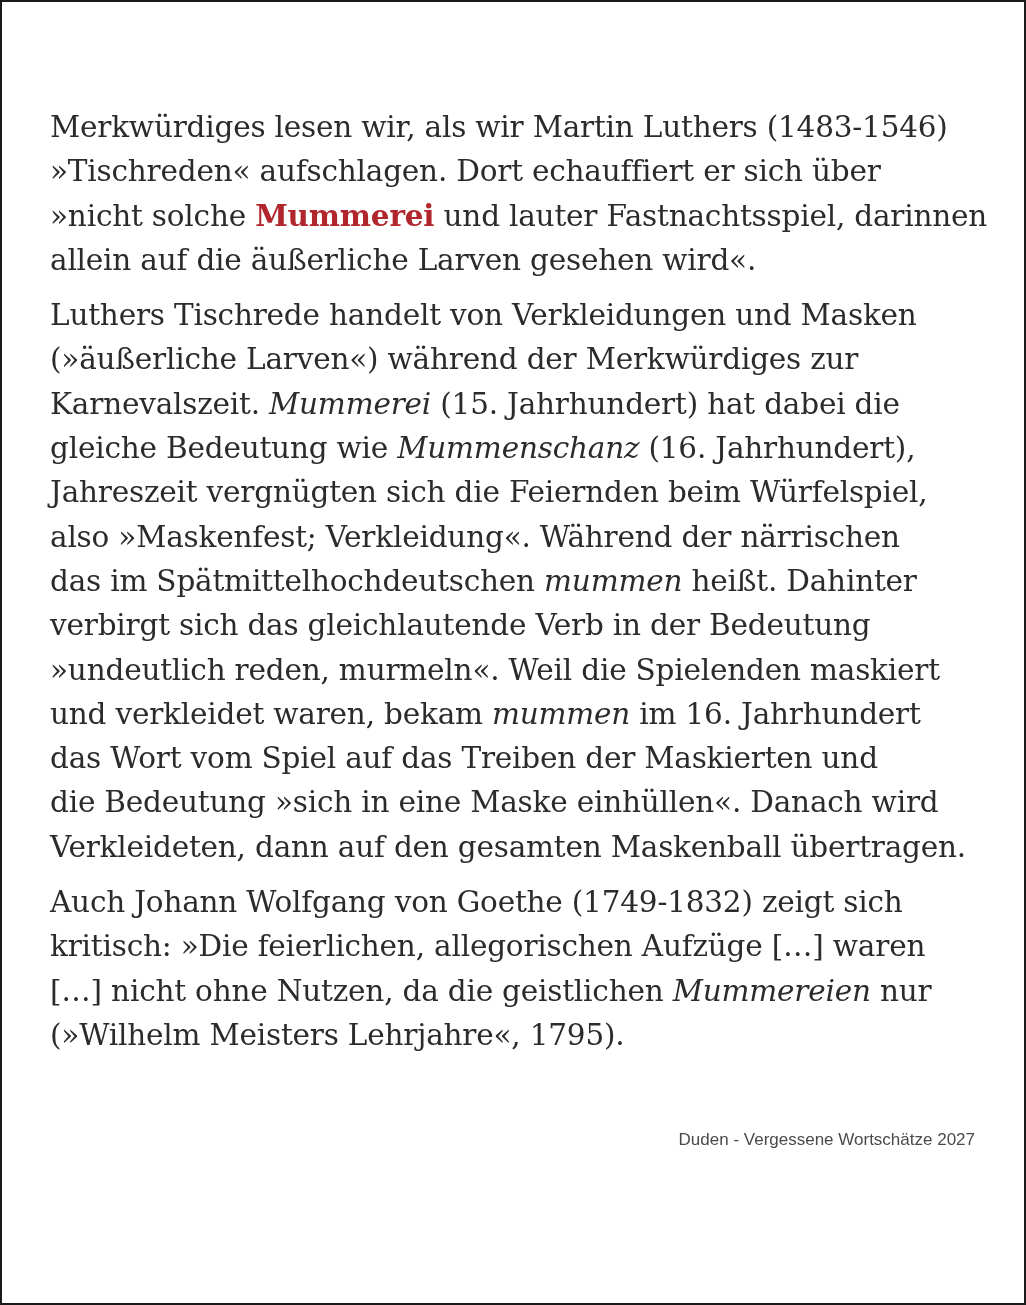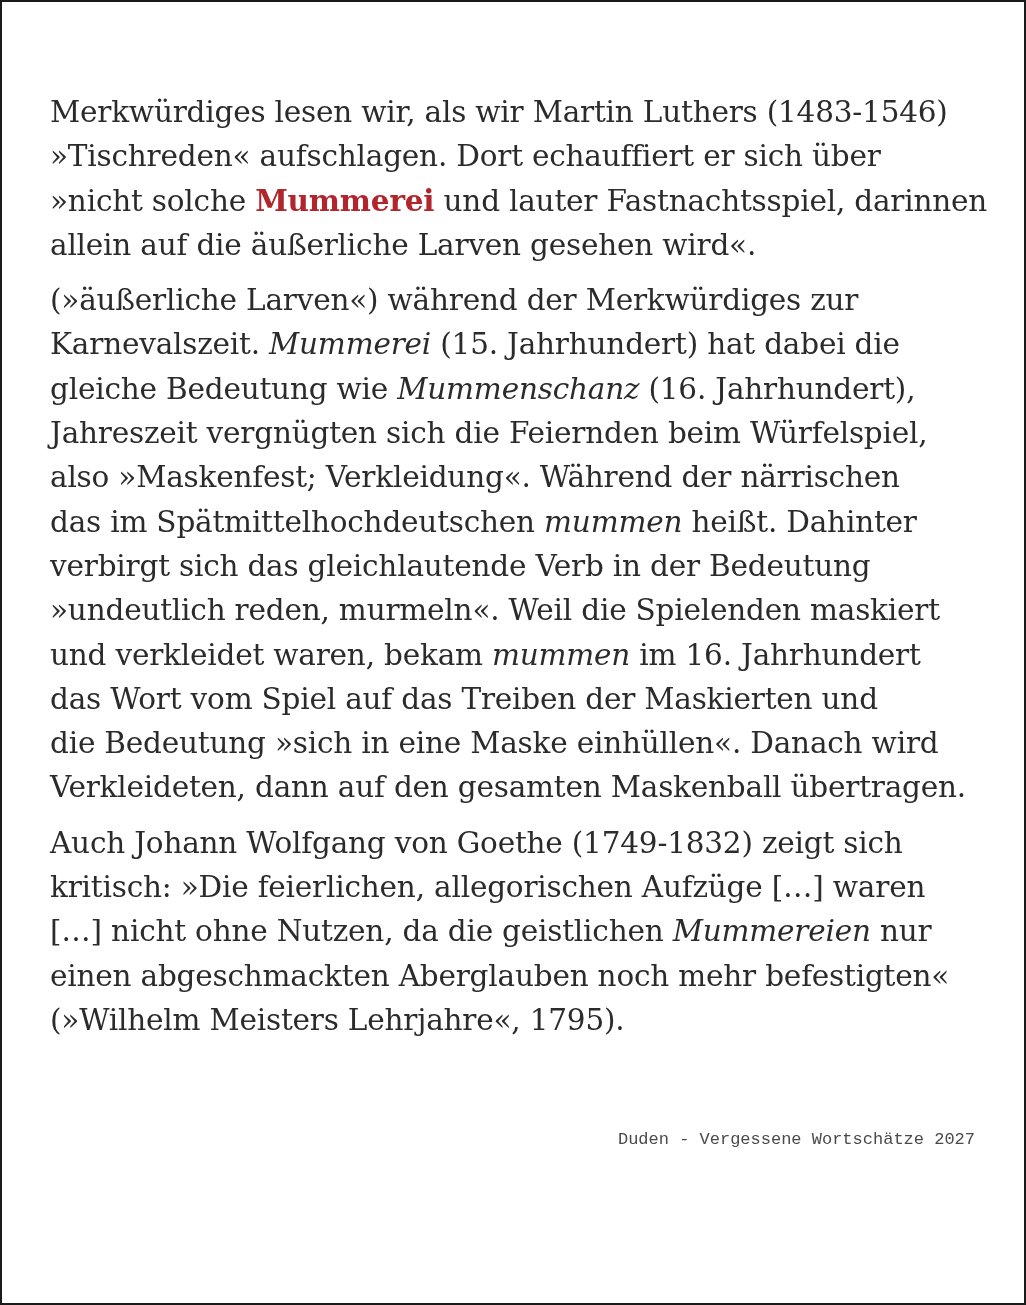--- a/index.html
+++ b/index.html
@@ -6,67 +6,67 @@
     body { width: 1026px; height: 1305px; position: relative; overflow: hidden; }
     .page {
       position: absolute; left: 0; top: 0;
       width: 1026px; height: 1305px;
       box-sizing: border-box;
       border: 2px solid #1a1a1a;
       background: #ffffff;
     }
     .content {
       position: absolute;
-      left: 48px; top: 88px;
+      left: 48px; top: 103px;
       width: 940px;
       font-family: "DejaVu Serif", "Liberation Serif", serif;
       font-size: 29.5px;
       color: #2b2b2b;
       letter-spacing: -0.2px;
     }
     .para { margin: 0 0 11px 0; }
     .line { display: block; height: 44.3px; line-height: 44px; white-space: nowrap; }
     .it { font-style: italic; }
     .hl { color: #b0262c; font-weight: bold; }
     .footer {
       position: absolute;
       right: 49px; top: 1128px;
-      font-family: Liberation Mono, monospace;
+      font-family: Liberation Sans, sans-serif;
       font-size: 17px;
       color: #4a4a4a;
       white-space: nowrap;
     }
   </style>
 </head>
 <body>
 
 <div class="page">
   <div class="content" id="content">
       <div class="para">
         <span class="line"><span>Merkwürdiges lesen wir, als wir Martin Luthers (1483-1546)</span></span>
         <span class="line"><span>»Tischreden« aufschlagen. Dort echauffiert er sich über</span></span>
         <span class="line"><span>»nicht solche </span><span class="hl">Mummerei</span><span> und lauter Fastnachtsspiel, darinnen</span></span>
         <span class="line"><span>allein auf die äußerliche Larven gesehen wird«.</span></span>
       </div>
       <div class="para">
+        <span class="line"><span>Luthers Tischrede handelt von Verkleidungen und Masken</span></span>
         <span class="line"><span>(»äußerliche Larven«) während der Merkwürdiges zur</span></span>
         <span class="line"><span>Karnevalszeit. </span><span class="it">Mummerei</span><span> (15. Jahrhundert) hat dabei die</span></span>
         <span class="line"><span>gleiche Bedeutung wie </span><span class="it">Mummenschanz</span><span> (16. Jahrhundert),</span></span>
         <span class="line"><span>Jahreszeit vergnügten sich die Feiernden beim Würfelspiel,</span></span>
         <span class="line"><span>also »Maskenfest; Verkleidung«. Während der närrischen</span></span>
         <span class="line"><span>das im Spätmittelhochdeutschen </span><span class="it">mummen</span><span> heißt. Dahinter</span></span>
         <span class="line"><span>verbirgt sich das gleichlautende Verb in der Bedeutung</span></span>
         <span class="line"><span>»undeutlich reden, murmeln«. Weil die Spielenden maskiert</span></span>
         <span class="line"><span>und verkleidet waren, bekam </span><span class="it">mummen</span><span> im 16. Jahrhundert</span></span>
         <span class="line"><span>das Wort vom Spiel auf das Treiben der Maskierten und</span></span>
         <span class="line"><span>die Bedeutung »sich in eine Maske einhüllen«. Danach wird</span></span>
         <span class="line"><span>Verkleideten, dann auf den gesamten Maskenball übertragen.</span></span>
       </div>
       <div class="para">
         <span class="line"><span>Auch Johann Wolfgang von Goethe (1749-1832) zeigt sich</span></span>
         <span class="line"><span>kritisch: »Die feierlichen, allegorischen Aufzüge […] waren</span></span>
         <span class="line"><span>[…] nicht ohne Nutzen, da die geistlichen </span><span class="it">Mummereien</span><span> nur</span></span>
-        <span class="line"><span>einen abgeschmackten Aberglauben noch mehr befestigten«</span></span>
         <span class="line"><span>(»Wilhelm Meisters Lehrjahre«, 1795).</span></span>
       </div>
     </div>
   <div class="footer">Duden - Vergessene Wortschätze 2027</div>
 </div>
 
 </body></html>

